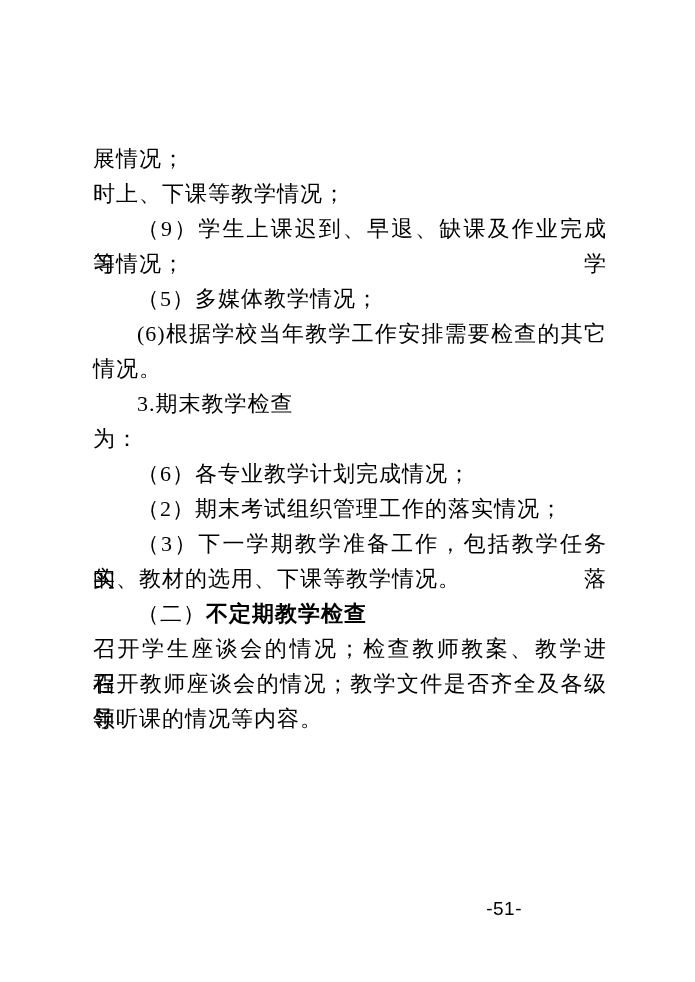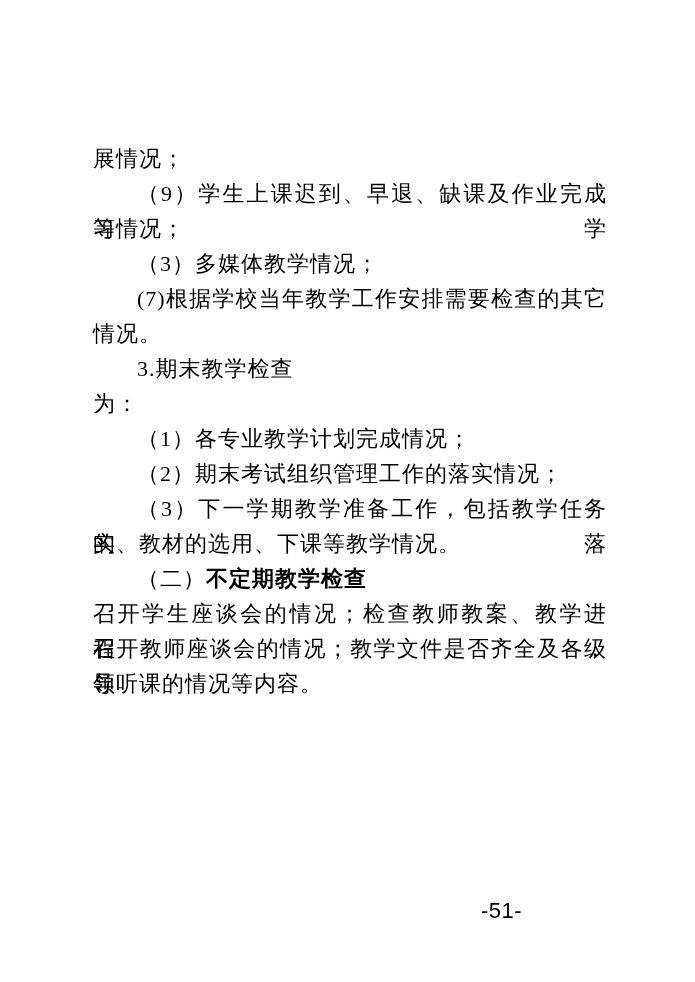--- a/index.html
+++ b/index.html
@@ -39,40 +39,41 @@
     text-align-last: justify;
   }
   .heading-bold {
     font-family: Liberation Serif, serif;
     font-weight: bold;
   }
   .page-number {
     position: absolute;
     top: 898px;
     right: 95px;
-    font-size: 22px;
+    font-size: 19px;
     letter-spacing: 0.5px;
     font-family: "Liberation Sans", "DejaVu Sans", sans-serif;
     color: #000000;
   }
 </style>
 </head>
 <body>
 
 <div class="page">
   <div class="doc-body">
     <div class="line">展情况；</div>
+    <div class="line">时上、下课等教学情况；</div>
     <div class="line indent fill">（9）学生上课迟到、早退、缺课及作业完成等学</div>
     <div class="line">习情况；</div>
-    <div class="line indent">（3）多媒体教学情况；</div>
-    <div class="line indent fill">(7)根据学校当年教学工作安排需要检查的其它</div>
+    <div class="line indent">（5）多媒体教学情况；</div>
+    <div class="line indent fill">(6)根据学校当年教学工作安排需要检查的其它</div>
     <div class="line">情况。</div>
     <div class="line indent">3.期末教学检查</div>
     <div class="line">为：</div>
-    <div class="line indent">（1）各专业教学计划完成情况；</div>
+    <div class="line indent">（6）各专业教学计划完成情况；</div>
     <div class="line indent">（2）期末考试组织管理工作的落实情况；</div>
     <div class="line indent fill">（3）下一学期教学准备工作，包括教学任务的落</div>
     <div class="line">实、教材的选用、下课等教学情况。</div>
     <div class="line indent">
       <span>（二）</span><span class="heading-bold">不定期教学检查</span>
     </div>
     <div class="line fill">召开学生座谈会的情况；检查教师教案、教学进程，</div>
     <div class="line fill">召开教师座谈会的情况；教学文件是否齐全及各级领</div>
     <div class="line">导听课的情况等内容。</div>
   </div>

